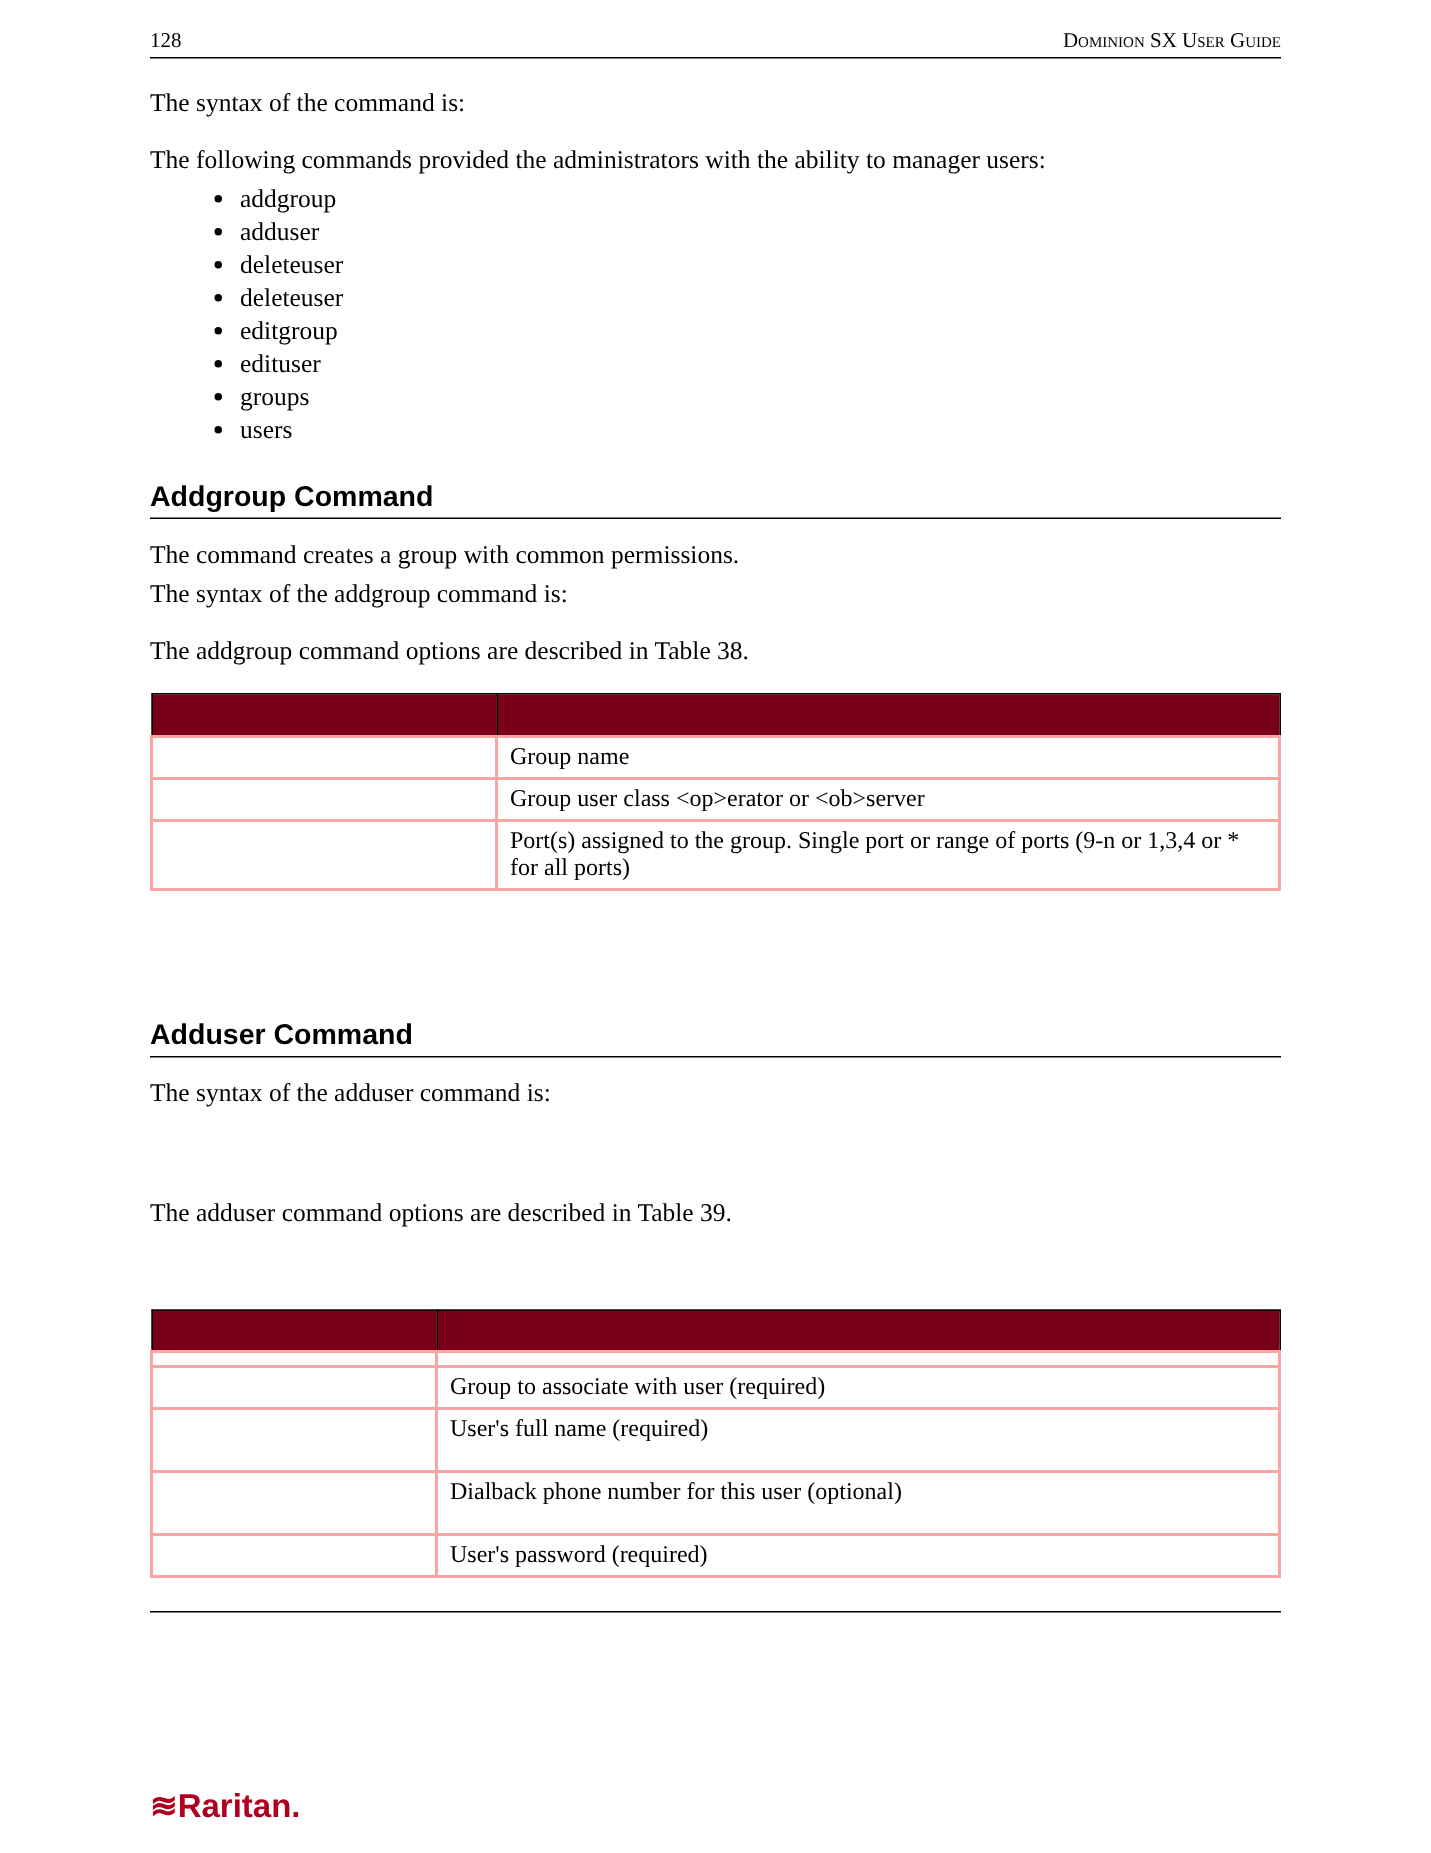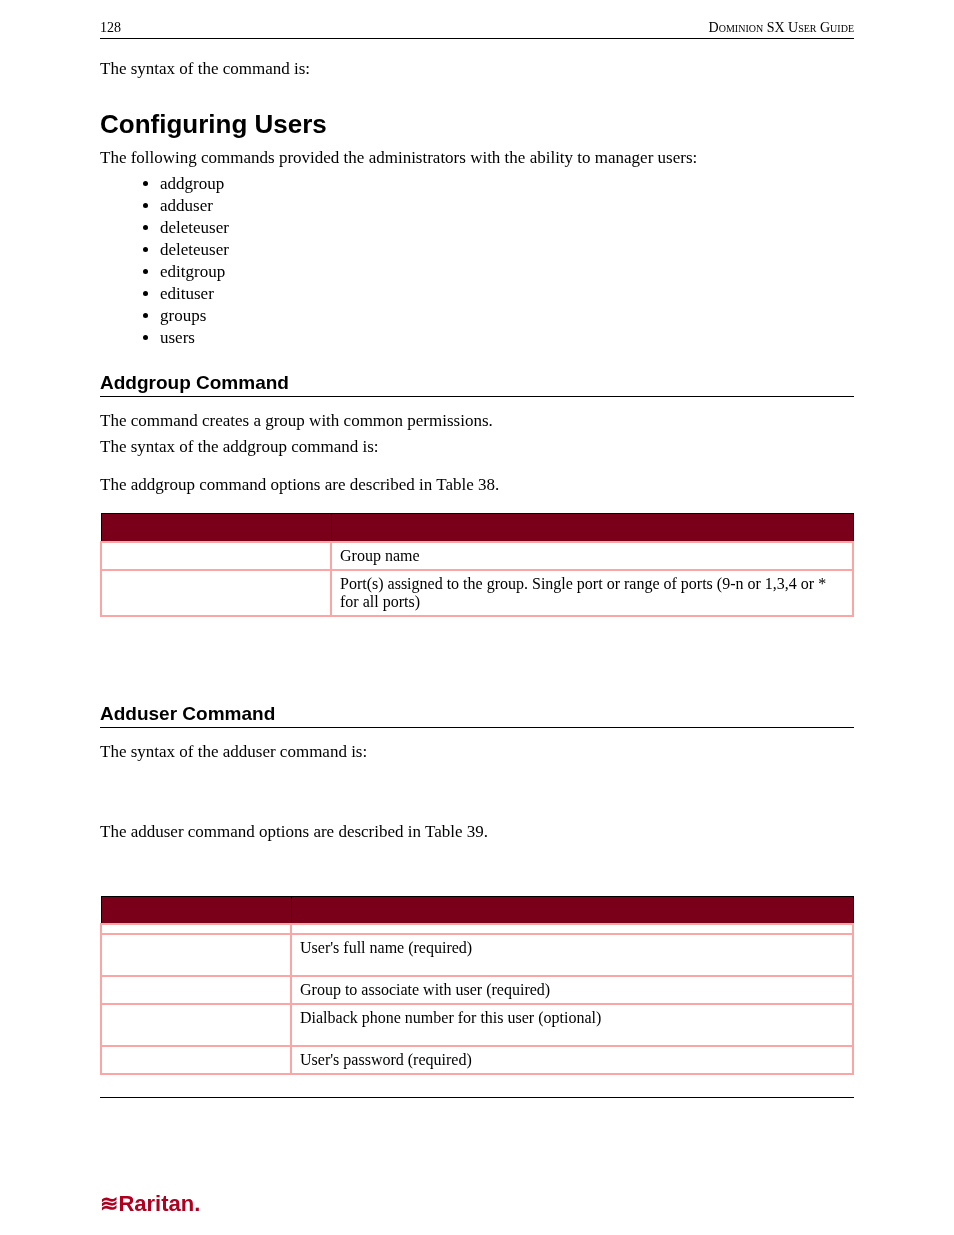--- a/index.html
+++ b/index.html
@@ -100,21 +100,20 @@
 
 <div class="page">
 
   <div class="header-row">
     <span class="header-left">128</span>
     <span class="header-right">Dominion SX User Guide</span>
   </div>
 
   <p class="body-text">The syntax of the command is:</p>
 
-  <div class="h2-section">Configuring Users</div>
   <p class="body-text" style="margin-bottom:4px;">The following commands provided the administrators with the ability to manager users:</p>
   <ul class="bullet-list">
     <li>addgroup</li>
     <li>adduser</li>
     <li>deleteuser</li>
     <li>deleteuser</li>
     <li>editgroup</li>
     <li>edituser</li>
     <li>groups</li>
     <li>users</li>
@@ -132,20 +131,24 @@
         <tr>
       <th class="opt-col"></th>
       <th></th>
     </tr>
     <tr>
       <td class="opt-col"></td>
       <td>Group name</td>
     </tr>
     <tr>
       <td class="opt-col"></td>
+      <td>Group user class &lt;op&gt;erator or &lt;ob&gt;server</td>
+    </tr>
+    <tr>
+      <td class="opt-col"></td>
       <td>Port(s) assigned to the group. Single port or range of ports (9-n or 1,3,4 or * for all ports)</td>
     </tr>
   </tbody>
     </table>
 
   <div style="height:40px;"></div>
 
   <div class="h3-section">Adduser Command</div>
   <p class="body-text">The syntax of the adduser command is:</p>
   <div style="height:36px;"></div>
@@ -156,26 +159,26 @@
     <tbody>
         <tr>
       <th style="width:190px;"></th>
       <th></th>
     </tr>
     <tr>
       <td></td>
       <td></td>
     </tr>
     <tr>
+      <td></td>
+      <td>Group to associate with user (required)</td>
+    </tr>
+    <tr>
       <td style="height:42px;"></td>
       <td>User's full name (required)</td>
-    </tr>
-    <tr>
-      <td></td>
-      <td>Group to associate with user (required)</td>
     </tr>
     <tr>
       <td style="height:42px;"></td>
       <td>Dialback phone number for this user (optional)</td>
     </tr>
     <tr>
       <td></td>
       <td>User's password (required)</td>
     </tr>
   </tbody>

